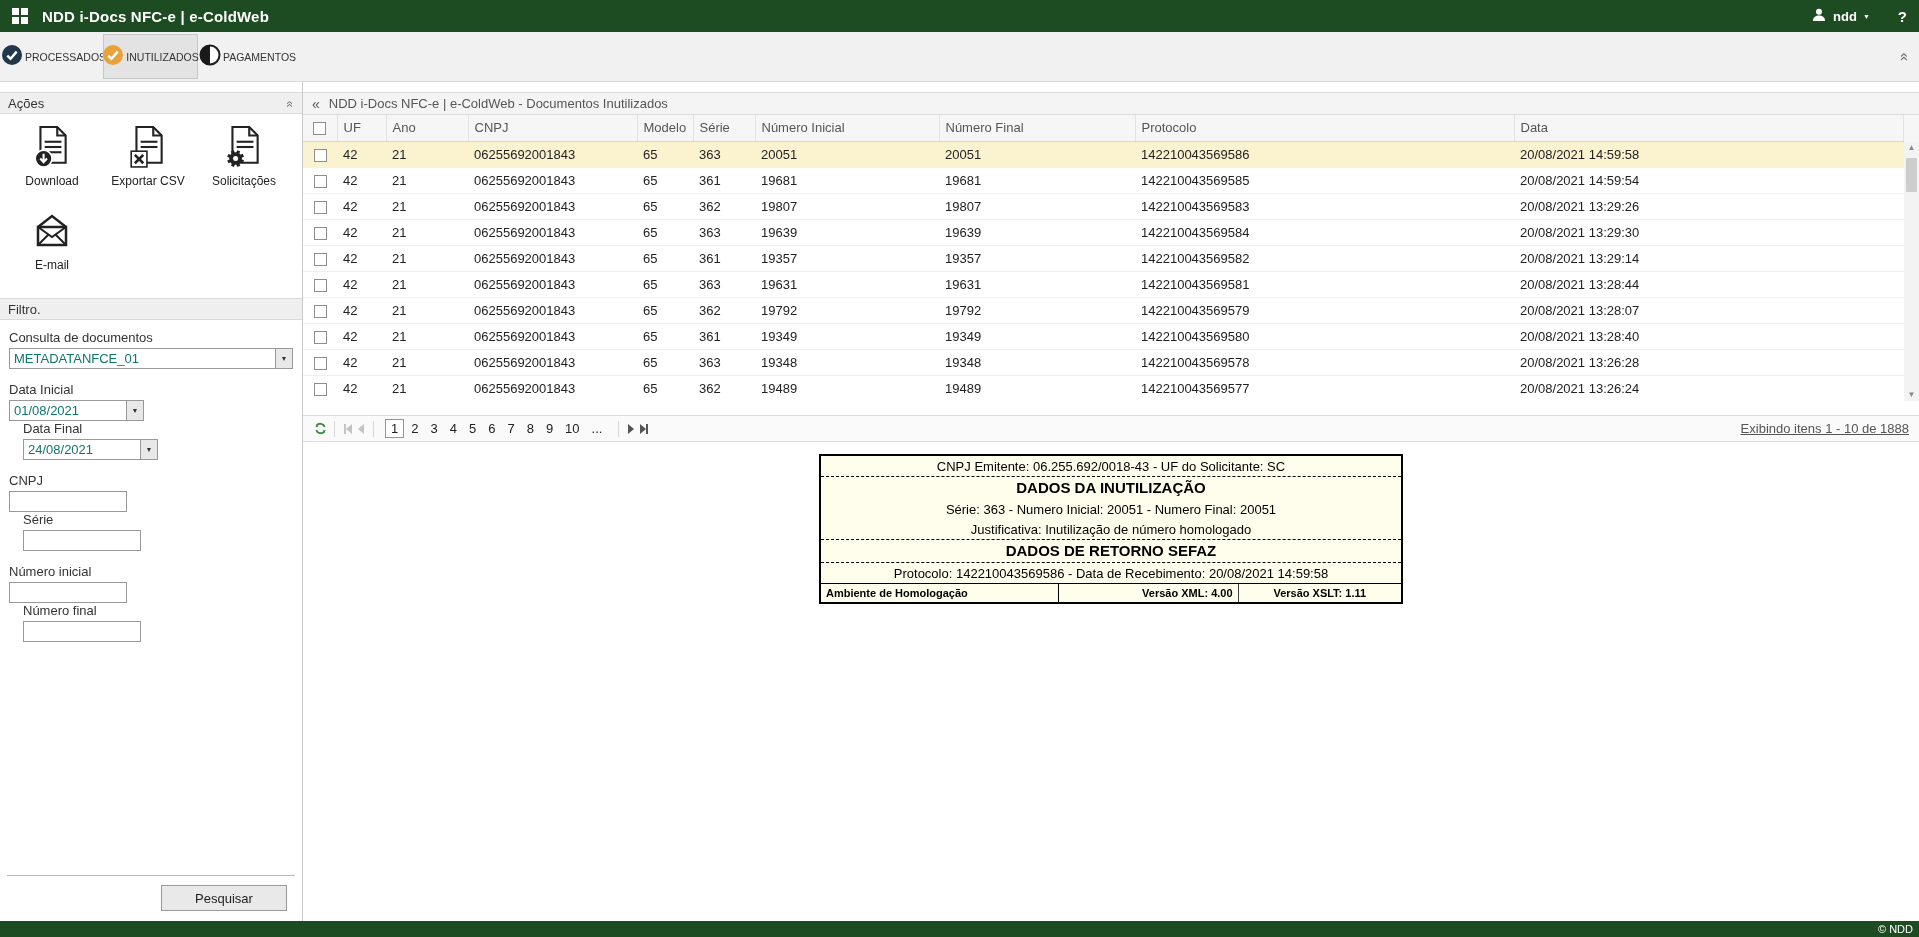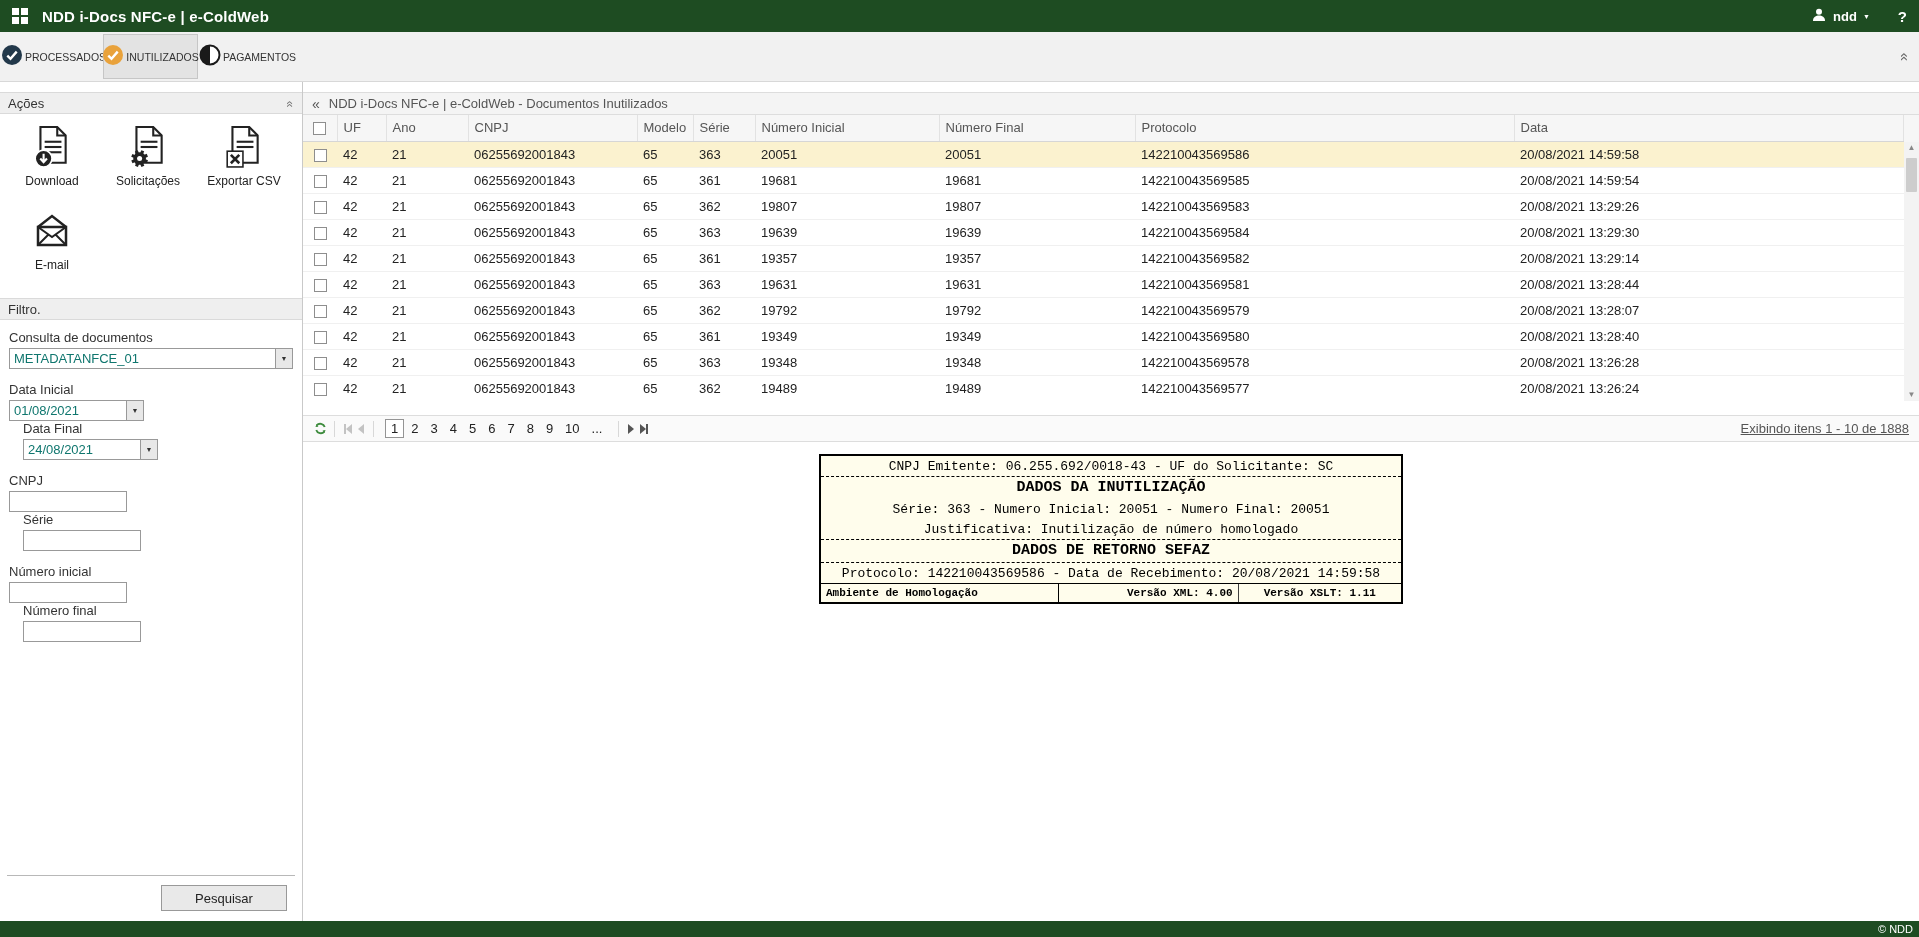--- a/index.html
+++ b/index.html
@@ -82,21 +82,21 @@
   .nbar{width:2px;height:10px;background:#555;}
   .nav.disabled .tri-l{border-right-color:#c3c3c3;}
   .nav.disabled .nbar{background:#c3c3c3;}
   .page-list{display:flex;align-items:center;margin:0 4px;}
   .page{padding:1px 5px;margin:0 1px;cursor:pointer;color:#222;}
   .page.current{border:1px solid #949494;background:#fff;}
   .pg-status{margin-left:auto;color:#555;text-decoration:underline;}
   .refresh-btn{cursor:pointer;display:flex;align-items:center;}
 
   .preview-area{flex:1;background:#fff;display:flex;justify-content:center;align-items:flex-start;padding-top:12px;overflow:hidden;}
-  .doc{width:584px;background:var(--preview-bg);border:2px solid #000;font-family:Liberation Mono, monospace;color:#000;}
+  .doc{width:584px;background:var(--preview-bg);border:2px solid #000;font-family:Liberation Sans, sans-serif;color:#000;}
   .doc .line{text-align:center;font-size:13px;padding:2.5px 6px;}
   .doc .sec-title{text-align:center;font-size:15px;font-weight:bold;padding:2px 0 3px;}
   .doc .dashed{border-bottom:1px dashed #000;}
   .doc-footer{display:flex;border-top:1.5px solid #000;font-size:11px;font-weight:bold;}
   .doc-footer>div{padding:3px 5px;}
   .fc1{width:41%;border-right:1px solid #000;}
   .fc2{width:31%;border-right:1px solid #404040;text-align:right;}
   .fc3{width:28%;text-align:center;}
 
   .app-footer{height:16px;background:var(--brand-green);color:#fff;display:flex;align-items:center;justify-content:flex-end;padding:0 6px;font-size:11px;}
@@ -185,44 +185,44 @@
         </span>
         <span class="a-label">Download</span>
       </div>
       <div class="action">
         <span class="icon">
           <svg width="38" height="42" viewBox="0 0 36 40">
             <path d="M7 1H23L31 9V35H7Z" fill="#fff" stroke="#222" stroke-width="2"></path>
             <path d="M23 1V9H31" fill="none" stroke="#222" stroke-width="2"></path>
             <line x1="11" y1="15" x2="27" y2="15" stroke="#222" stroke-width="2"></line>
             <line x1="11" y1="20" x2="27" y2="20" stroke="#222" stroke-width="2"></line>
+            <rect x="2" y="24" width="15" height="15" fill="#fff" stroke="#222" stroke-width="1.5"></rect>
+            <path d="M5.5 27.5l8 8M13.5 27.5l-8 8" stroke="#222" stroke-width="2.5"></path>
+          </svg>
+        </span>
+        <span class="a-label">Exportar CSV</span>
+      </div>
+      <div class="action">
+        <span class="icon">
+          <svg width="38" height="42" viewBox="0 0 36 40">
+            <path d="M7 1H23L31 9V35H7Z" fill="#fff" stroke="#222" stroke-width="2"></path>
+            <path d="M23 1V9H31" fill="none" stroke="#222" stroke-width="2"></path>
+            <line x1="11" y1="15" x2="27" y2="15" stroke="#222" stroke-width="2"></line>
+            <line x1="11" y1="20" x2="27" y2="20" stroke="#222" stroke-width="2"></line>
             <g transform="translate(10,31)">
               <line x1="-8" y1="0" x2="8" y2="0" stroke="#222" stroke-width="3" transform="rotate(22)"></line>
               <line x1="-8" y1="0" x2="8" y2="0" stroke="#222" stroke-width="3" transform="rotate(67)"></line>
               <line x1="-8" y1="0" x2="8" y2="0" stroke="#222" stroke-width="3" transform="rotate(112)"></line>
               <line x1="-8" y1="0" x2="8" y2="0" stroke="#222" stroke-width="3" transform="rotate(157)"></line>
               <circle r="6" fill="#222"></circle>
                 <circle r="2.4" fill="#fff"></circle>
             </g>
           </svg>
         </span>
         <span class="a-label">Solicitações</span>
-      </div>
-      <div class="action">
-        <span class="icon">
-          <svg width="38" height="42" viewBox="0 0 36 40">
-            <path d="M7 1H23L31 9V35H7Z" fill="#fff" stroke="#222" stroke-width="2"></path>
-            <path d="M23 1V9H31" fill="none" stroke="#222" stroke-width="2"></path>
-            <line x1="11" y1="15" x2="27" y2="15" stroke="#222" stroke-width="2"></line>
-            <line x1="11" y1="20" x2="27" y2="20" stroke="#222" stroke-width="2"></line>
-            <rect x="2" y="24" width="15" height="15" fill="#fff" stroke="#222" stroke-width="1.5"></rect>
-            <path d="M5.5 27.5l8 8M13.5 27.5l-8 8" stroke="#222" stroke-width="2.5"></path>
-          </svg>
-        </span>
-        <span class="a-label">Exportar CSV</span>
       </div>
       <div class="action">
         <span class="icon">
           <svg width="44" height="38" viewBox="0 0 44 36">
             <path d="M8 14L22 3L36 14" fill="none" stroke="#222" stroke-width="2.5"></path>
             <rect x="8" y="14" width="28" height="18" fill="#fff" stroke="#222" stroke-width="2.5"></rect>
             <path d="M8 32L18 22M36 32L26 22M8 14L22 24L36 14" fill="none" stroke="#222" stroke-width="2"></path>
           </svg>
         </span>
         <span class="a-label">E-mail</span>

